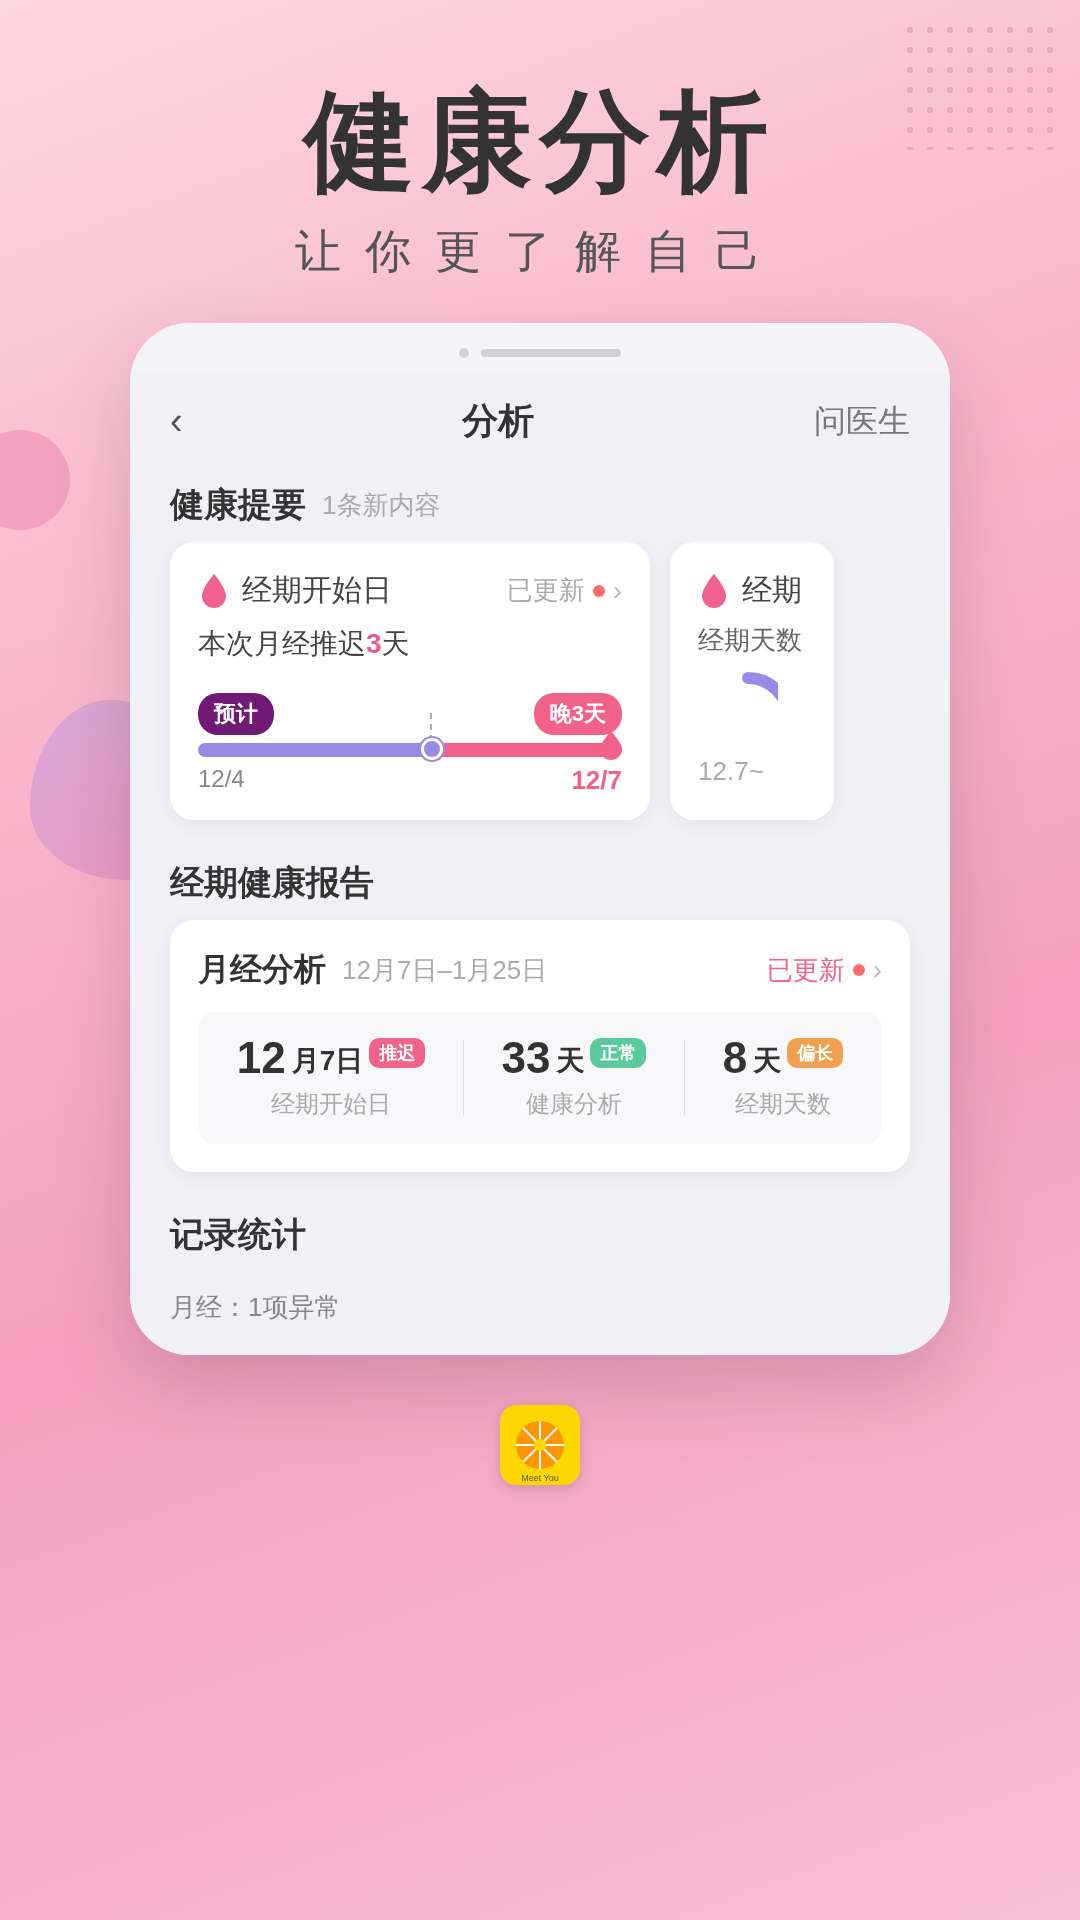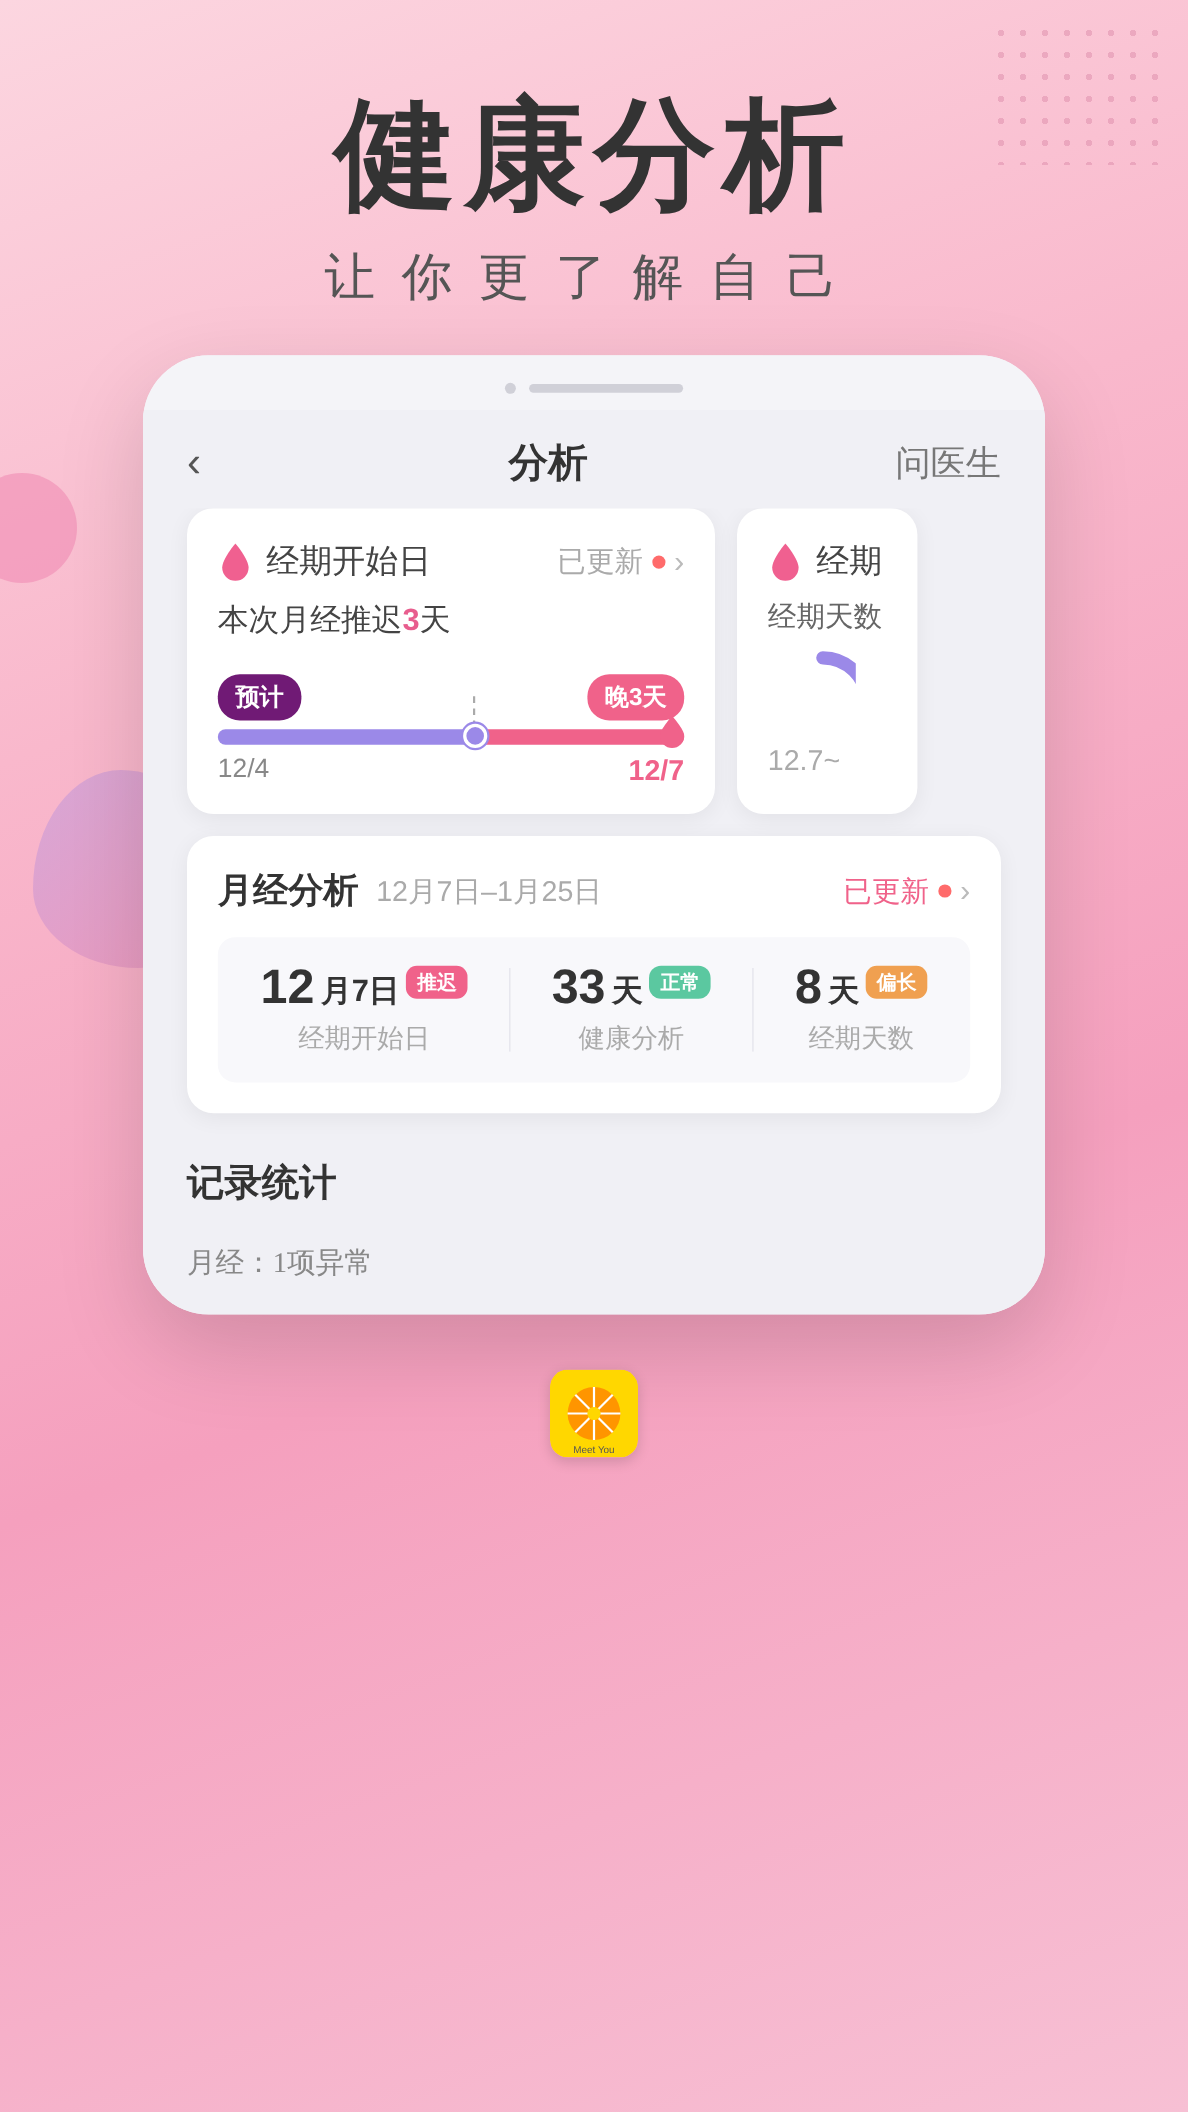--- a/index.html
+++ b/index.html
@@ -419,21 +419,20 @@
     }
 
     
     .record-section {
       padding: 10px 40px 0;
     }
     .record-label {
       font-size: 26px;
       color: #888;
       margin-top: 8px;
-      font-family: Liberation Serif, serif;
     }
 
     
     .bottom-brand {
       text-align: center;
       padding: 50px 0 60px;
       display: flex;
       align-items: center;
       justify-content: center;
       gap: 16px;
@@ -474,20 +473,24 @@
   </div>
 
   <div class="app-content">
 
     <div class="nav-bar">
       <span class="nav-back">‹</span>
       <span class="nav-title">分析</span>
       <span class="nav-action">问医生</span>
     </div>
 
+    <div class="section-header">
+      <span class="section-title">健康提要</span>
+      <span class="section-badge">1条新内容</span>
+    </div>
 
     <div class="cards-scroll">
 
       <div class="card card-main">
         <div class="card-header-row">
           <div class="card-header-left">
             <span class="drop-icon">
               <svg viewBox="0 0 32 38" fill="none" xmlns="http://www.w3.org/2000/svg">
                 <path d="M16 2 C16 2, 4 16, 4 24 A12 12 0 0 0 28 24 C28 16, 16 2, 16 2Z" fill="#f06090"></path>
               </svg>
@@ -548,20 +551,23 @@
         <div style="width:80px; height:80px; position:relative; overflow:hidden;">
           <svg width="100" height="100" viewBox="0 0 100 100">
             <path d="M50 10 A40 40 0 0 1 90 50" stroke="#9b89e8" stroke-width="12" fill="none" stroke-linecap="round"></path>
           </svg>
         </div>
         <div style="font-size:26px; color:#aaa; margin-top:8px;">12.7~</div>
       </div>
 
     </div>
 
+    <div class="section-header">
+      <span class="section-title">经期健康报告</span>
+    </div>
 
     <div class="report-card">
       <div class="report-header">
         <div class="report-header-left">
           <span class="report-title">月经分析</span>
           <span class="report-date-range">12月7日–1月25日</span>
         </div>
         <div class="report-status">
           <span>已更新</span>
           <span class="status-dot"></span>

